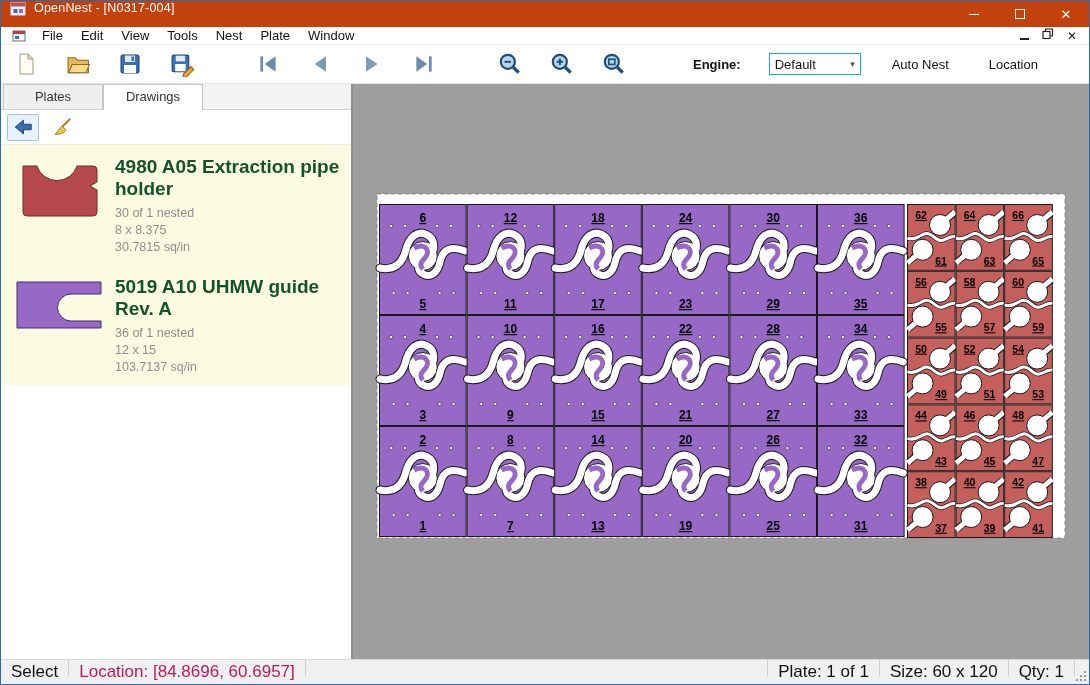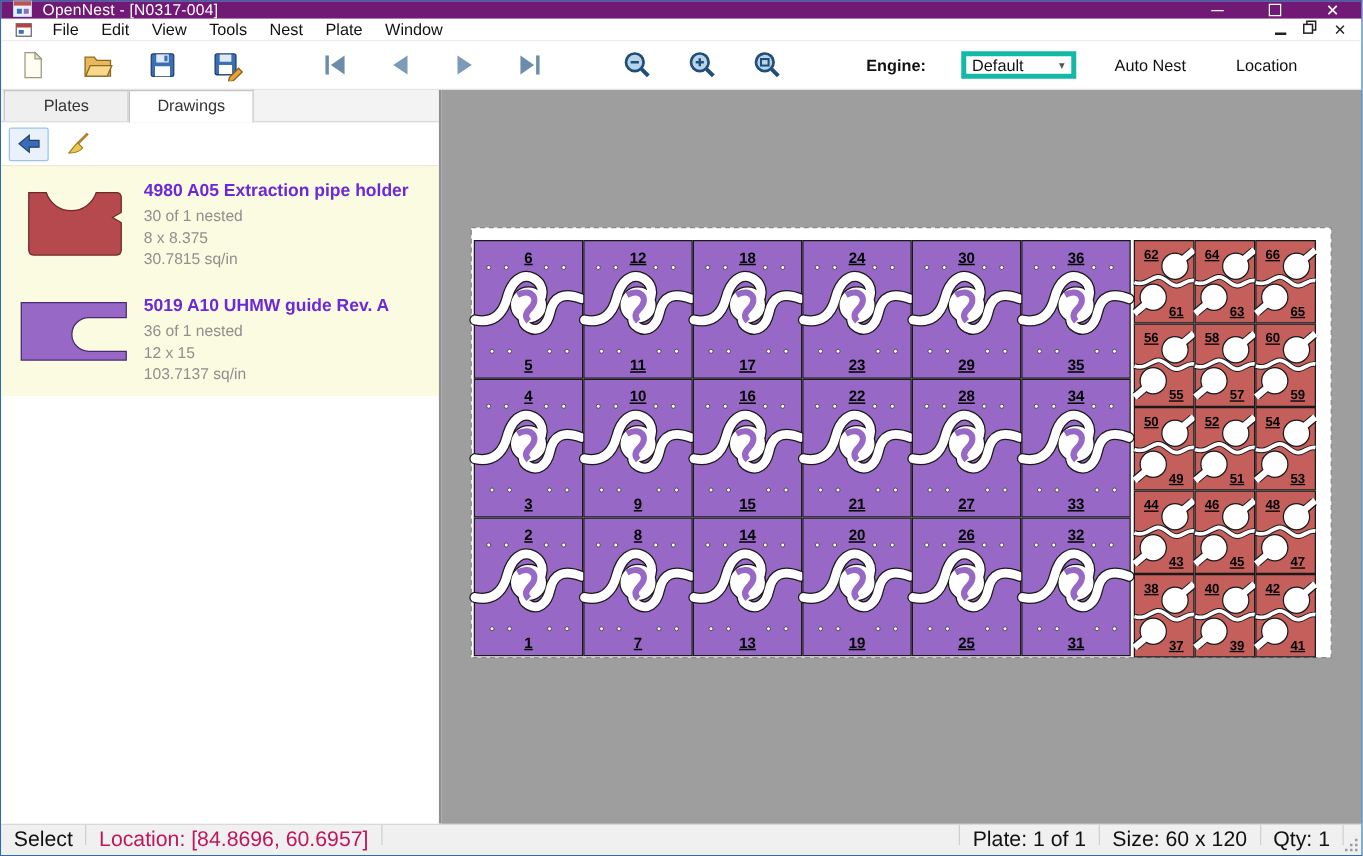--- a/index.html
+++ b/index.html
@@ -1,21 +1,21 @@
 <!DOCTYPE html>
 <html><head>
 <meta charset="utf-8">
 <style>
   *{margin:0;padding:0;box-sizing:border-box}
   html,body{width:1090px;height:685px;overflow:hidden;background:#fff;
     font-family:"Liberation Sans","DejaVu Sans",sans-serif;font-size:13px;color:#111}
   .window{position:absolute;inset:0;border:1px solid #2b6cb0;display:flex;flex-direction:column;background:#fff}
 
   
-  .titlebar{height:14px;background:#701a75;display:flex;align-items:flex-end;color:#fff;flex:0 0 auto}
+  .titlebar{height:26px;background:#c2410c;display:flex;align-items:flex-start;color:#fff;flex:0 0 auto}
   .titlebar .app-icon{margin:0 8px 0 9px;display:flex}
   .titlebar .title{font-size:12.5px;letter-spacing:.2px}
   .tb-btns{margin-left:auto;display:flex;height:100%}
   .tb-btn{width:46px;display:flex;align-items:center;justify-content:center;color:#fff;cursor:default}
   .min-glyph{width:10px;height:1px;background:#fff;display:block}
   .max-glyph{width:10px;height:10px;border:1px solid #fff;display:block}
   .close-glyph{font-size:13px;line-height:1}
 
   
   .menubar{height:18px;background:#fff;display:flex;align-items:center;border-bottom:1px solid #ececec;flex:0 0 auto}
@@ -24,41 +24,41 @@
   .mdi-btns{margin-left:auto;display:flex;align-items:center;gap:13px;padding-right:12px;color:#222}
   .mdi-min{width:9px;height:1.5px;background:#222;display:block;margin-top:7px}
   .mdi-close{font-size:12px}
 
   
   .toolbar{height:39px;background:#fff;display:flex;align-items:center;gap:22px;padding-left:10px;
     border-bottom:1px solid #e3e3e3;flex:0 0 auto}
   .tool-btn{width:30px;height:30px;display:flex;align-items:center;justify-content:center;border-radius:2px}
   .tool-sep{width:12px;height:1px}
   .engine-label{font-weight:700;margin-left:42px}
-  .combo{width:92px;height:22px;border:4px solid #14b8a6;background:#fff;display:flex;align-items:center;
+  .combo{width:92px;height:22px;border:1px solid #14b8a6;background:#fff;display:flex;align-items:center;
     padding:0 5px;margin-left:6px}
   .combo .arrow{margin-left:auto;font-size:9px;color:#555}
   .flat-btn{padding:5px 9px}
 
   
   .main{flex:1 1 auto;display:flex;min-height:0}
   .sidebar{width:352px;flex:0 0 352px;background:#fff;display:flex;flex-direction:column;border-right:2px solid #8f8f8f}
   .tabstrip{height:26px;display:flex;align-items:flex-end;background:#f3f3f3;border-bottom:1px solid #d2d2d2;padding-left:2px}
   .tab{min-width:100px;text-align:center;padding:4px 12px 5px;border:1px solid #c6c6c6;border-bottom:none;
     background:#efefef;color:#333;position:relative}
   .tab.active{background:#fff;margin-bottom:-1px;padding-bottom:6px;z-index:2}
   .side-tools{height:34px;display:flex;align-items:center;gap:7px;padding:3px 6px;background:#fff}
   .side-tool-btn{width:32px;height:27px;display:flex;align-items:center;justify-content:center;border-radius:2px}
   .side-tool-btn.hl{border:1px solid #9cc3ea;background:#e9f2fb}
 
   .parts-list{background:#fbfbe1;border-top:1px solid #ececd2}
   .part-item{display:flex;padding:9px 6px 9px 8px}
   .thumb{width:100px;flex:0 0 100px;display:flex;justify-content:center;align-items:flex-start}
   .part-info{padding-left:6px;padding-top:2px}
-  .part-title{font-weight:700;font-size:14px;margin-bottom:5px;color:#6d28d9}
+  .part-title{font-weight:700;font-size:19px;margin-bottom:5px;color:#14532d}
   .part-meta{color:#8f8f8f;font-size:12.5px;line-height:17px}
   .sidebar-fill{flex:1;background:#fff}
 
   .canvas{flex:1 1 auto;background:#9e9e9e;position:relative;overflow:hidden}
   #plate-svg{position:absolute;left:0;top:0}
   #plate-svg text.pn{font-family:"Liberation Sans","DejaVu Sans",sans-serif;font-size:12px;font-weight:700;
     text-anchor:middle;text-decoration:underline;fill:#000}
   #plate-svg text.rn{font-family:"Liberation Sans","DejaVu Sans",sans-serif;font-size:10.5px;font-weight:700;
     text-anchor:middle;text-decoration:underline;fill:#000}
 

